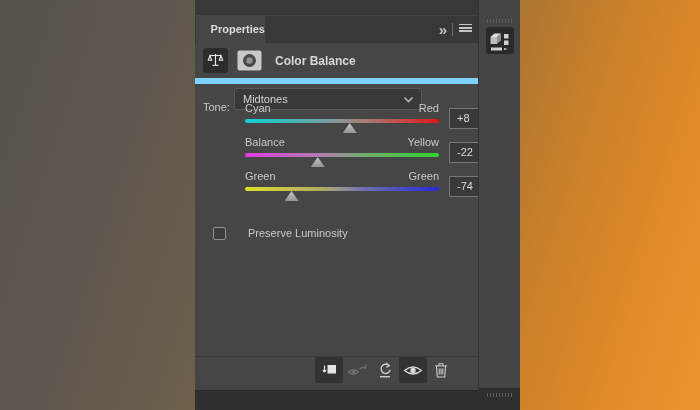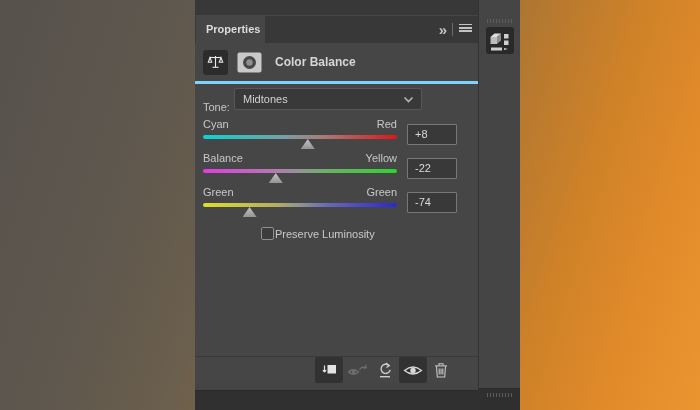--- a/index.html
+++ b/index.html
@@ -11,59 +11,59 @@
   .canvas-bg{position:absolute;inset:0;
     background:linear-gradient(108deg,#56524c 0%,#5e574e 20%,#6b5f4d 36%,#84673f 50%,#b07731 64%,#d08228 78%,#e08a2a 88%,#ea9530 100%);}
 
   
   .dock{position:absolute;left:195px;top:0;width:325px;height:410px;}
   .props{position:absolute;left:0;top:0;width:283px;height:391px;background:#383838;}
 
   
   .tabbar-line{position:absolute;left:0;top:15px;width:100%;height:1px;background:#454545;}
   .tab{position:absolute;left:1px;top:15px;width:69px;height:28px;background:#464646;
-       color:#dcdcdc;font-size:11px;font-weight:bold;line-height:28px;padding-left:10px;}
+       color:#dcdcdc;font-size:11px;font-weight:bold;line-height:28px;padding-left:10px;text-align:right;}
   .tab-icons{position:absolute;right:6px;top:15px;height:28px;display:flex;align-items:center;gap:6px;}
   .dbl-chev{color:#c2c2c2;font-size:15px;font-weight:bold;line-height:1;letter-spacing:-1px;}
   .vsep{width:1px;height:13px;background:#6a6a6a;}
   .burger{width:13px;height:10px;
     background-image:repeating-linear-gradient(to bottom,#c3c3c3 0 1.4px,rgba(0,0,0,0) 1.4px 3.2px);}
 
   
   .body-bg{position:absolute;left:0;top:43px;width:100%;height:340px;background:#464646;}
 
   
-  .hdr{position:absolute;left:0;top:43px;width:100%;height:41px;display:flex;align-items:center;padding-left:8px;border-bottom:3px solid #7dd3fc;}
+  .hdr{position:absolute;left:0;top:43px;width:100%;height:41px;display:flex;align-items:center;padding-left:8px;border-bottom:6px solid #7dd3fc;}
   .adj-badge{width:25px;height:25px;background:#2c2c2c;border-radius:3px;display:flex;align-items:center;justify-content:center;}
   .mask-btn{margin-left:9px;display:flex;align-items:center;justify-content:center;}
   .hdr-title{margin-left:13px;font-size:12px;font-weight:600;color:#d6d6d6;}
 
   
   .tone-label{position:absolute;left:8px;top:88px;height:22px;line-height:22px;font-size:11px;color:#c6c6c6;margin-top:8px;}
   .dropdown{position:absolute;left:39px;top:88px;width:188px;height:22px;background:#393939;border:1px solid #585858;border-radius:2px;display:flex;align-items:center;}
   .dropdown .dd-text{padding-left:8px;font-size:11px;color:#d2d2d2;flex:1;}
   .dropdown .dd-chev{margin-right:7px;display:flex;}
 
   
-  .slider-group{position:absolute;left:0;top:116px;width:100%;}
+  .slider-group{position:absolute;left:0;top:100px;width:100%;padding-left:42px;}
   .srow{position:relative;height:34px;}
   .slabels{position:absolute;left:8px;top:2px;width:194px;display:flex;justify-content:space-between;font-size:11px;color:#c8c8c8;}
   .strack{position:absolute;left:8px;top:19px;width:194px;height:4px;border-radius:2px;}
   .grad-cyan-red{background:linear-gradient(90deg,#0bd2d2 0%,#6fa3a6 40%,#8e9090 50%,#a87b76 62%,#df1717 100%);}
   .grad-magenta-green{background:linear-gradient(90deg,#e23ce2 0%,#ad7fae 40%,#939593 50%,#6fae6d 62%,#2ed42e 100%);}
   .grad-yellow-blue{background:linear-gradient(90deg,#dede2a 0%,#b2ae62 38%,#929292 50%,#6a69b4 64%,#2828d6 100%);}
   .sthumb{position:absolute;top:23px;width:14px;height:10px;
     clip-path:polygon(50% 0,100% 100%,0 100%);
     background:linear-gradient(#c4c4c4,#949494);
     filter:drop-shadow(0 1px 1px rgba(0,0,0,0.45));}
   .vbox{position:absolute;left:212px;top:8px;width:50px;height:21px;background:#393939;border:1px solid #777777;border-radius:1px;
         font-size:11px;color:#dadada;line-height:19px;padding-left:7px;}
 
   
-  .chk-row{position:absolute;left:18px;top:227px;display:flex;align-items:center;gap:1px;margin-left:48px;}
+  .chk-row{position:absolute;left:18px;top:227px;display:flex;gap:22px;}
   .chk-box{width:13px;height:13px;background:#3d3d3d;border:1px solid #8f8f8f;border-radius:2px;}
   .chk-label{font-size:11px;color:#c9c9c9;}
 
   
   .bottom-bar{position:absolute;left:0;top:356px;width:100%;height:27px;border-top:1px solid #3a3a3a;
               display:flex;justify-content:flex-end;align-items:center;padding-right:23px;}
   .foot-btn{width:28px;height:26px;display:flex;align-items:center;justify-content:center;}
   .st-active{background:#323232;border-radius:2px;}
   .st-disabled{opacity:0.5;}
   .panel-edge{position:absolute;left:0;top:383px;width:100%;height:8px;background:#444444;border-bottom:1px solid #2a2a2a;}

